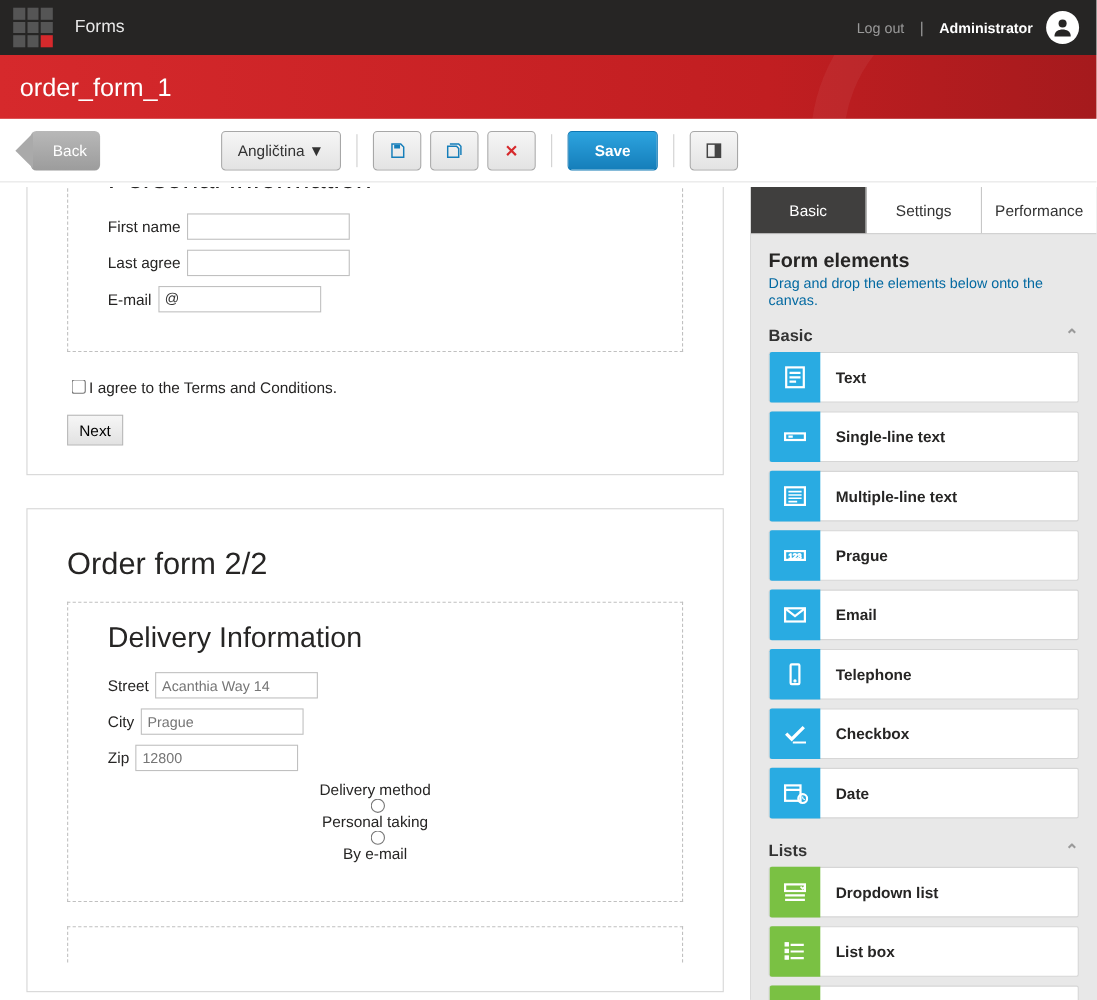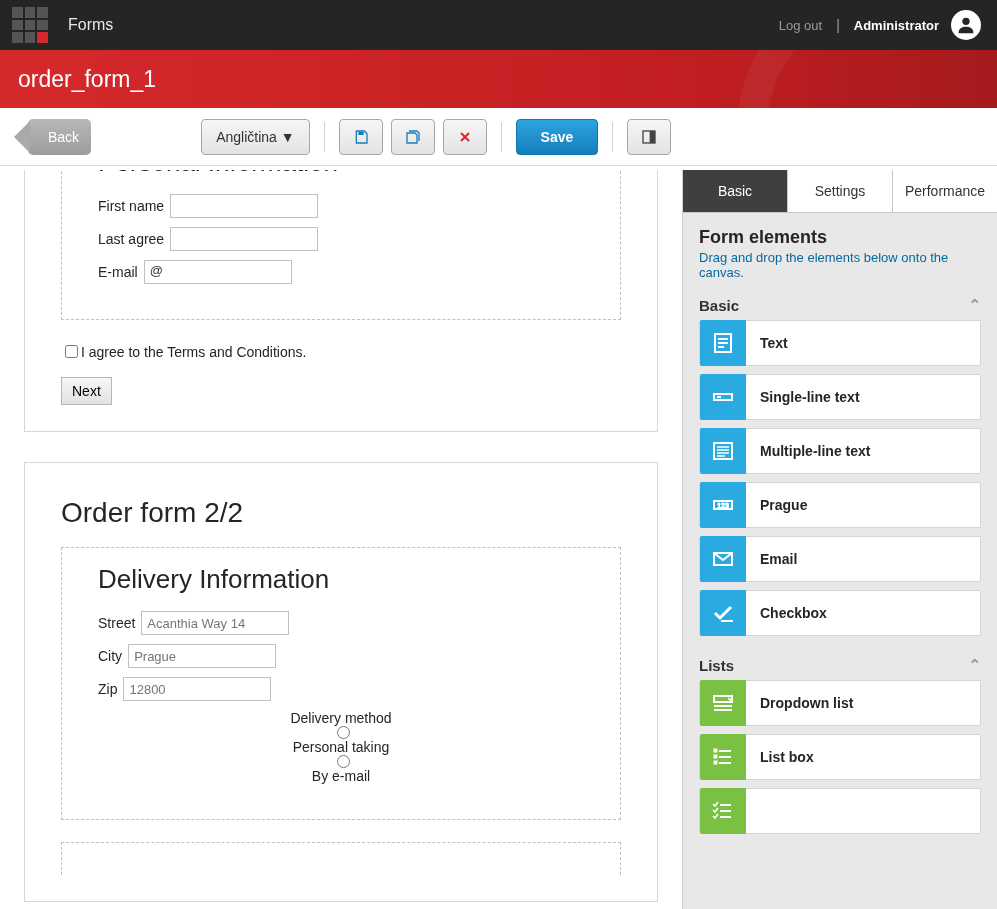--- a/index.html
+++ b/index.html
@@ -260,25 +260,46 @@
             <svg viewBox="0 0 24 24">
               <rect x="3" y="6" width="18" height="12" fill="none" stroke="#fff" stroke-width="2"></rect>
               <path d="M3 6l9 7 9-7" fill="none" stroke="#fff" stroke-width="2"></path>
             </svg>
           </div>
           <div class="lbl">Email</div>
         </div>
         <div class="el">
           <div class="ico">
             <svg viewBox="0 0 24 24">
+              <rect x="8" y="3" width="8" height="18" rx="1" fill="none" stroke="#fff" stroke-width="2"></rect>
+              <circle cx="12" cy="18" r="1" fill="#fff"></circle>
+            </svg>
+          </div>
+          <div class="lbl">Telephone</div>
+        </div>
+        <div class="el">
+          <div class="ico">
+            <svg viewBox="0 0 24 24">
               <path d="M4 12l5 5L20 6" fill="none" stroke="#fff" stroke-width="3"></path>
               <line x1="10" y1="20" x2="22" y2="20" stroke="#fff" stroke-width="2"></line>
             </svg>
           </div>
           <div class="lbl">Checkbox</div>
+        </div>
+        <div class="el">
+          <div class="ico">
+            <svg viewBox="0 0 24 24">
+              <rect x="3" y="5" width="14" height="14" fill="none" stroke="#fff" stroke-width="2"></rect>
+              <line x1="3" y1="9" x2="17" y2="9" stroke="#fff" stroke-width="2"></line>
+              <circle cx="19" cy="17" r="4" fill="none" stroke="#fff" stroke-width="2"></circle>
+              <line x1="19" y1="15" x2="19" y2="17" stroke="#fff"></line>
+              <line x1="19" y1="17" x2="21" y2="18" stroke="#fff"></line>
+            </svg>
+          </div>
+          <div class="lbl">Date</div>
         </div>
       </div>
 
     <div class="cat">
       <span>Lists</span>
         <span class="chev">⌃</span>
     </div>
     <div class="elist" id="lists-list">
         <div class="el green">
           <div class="ico">

